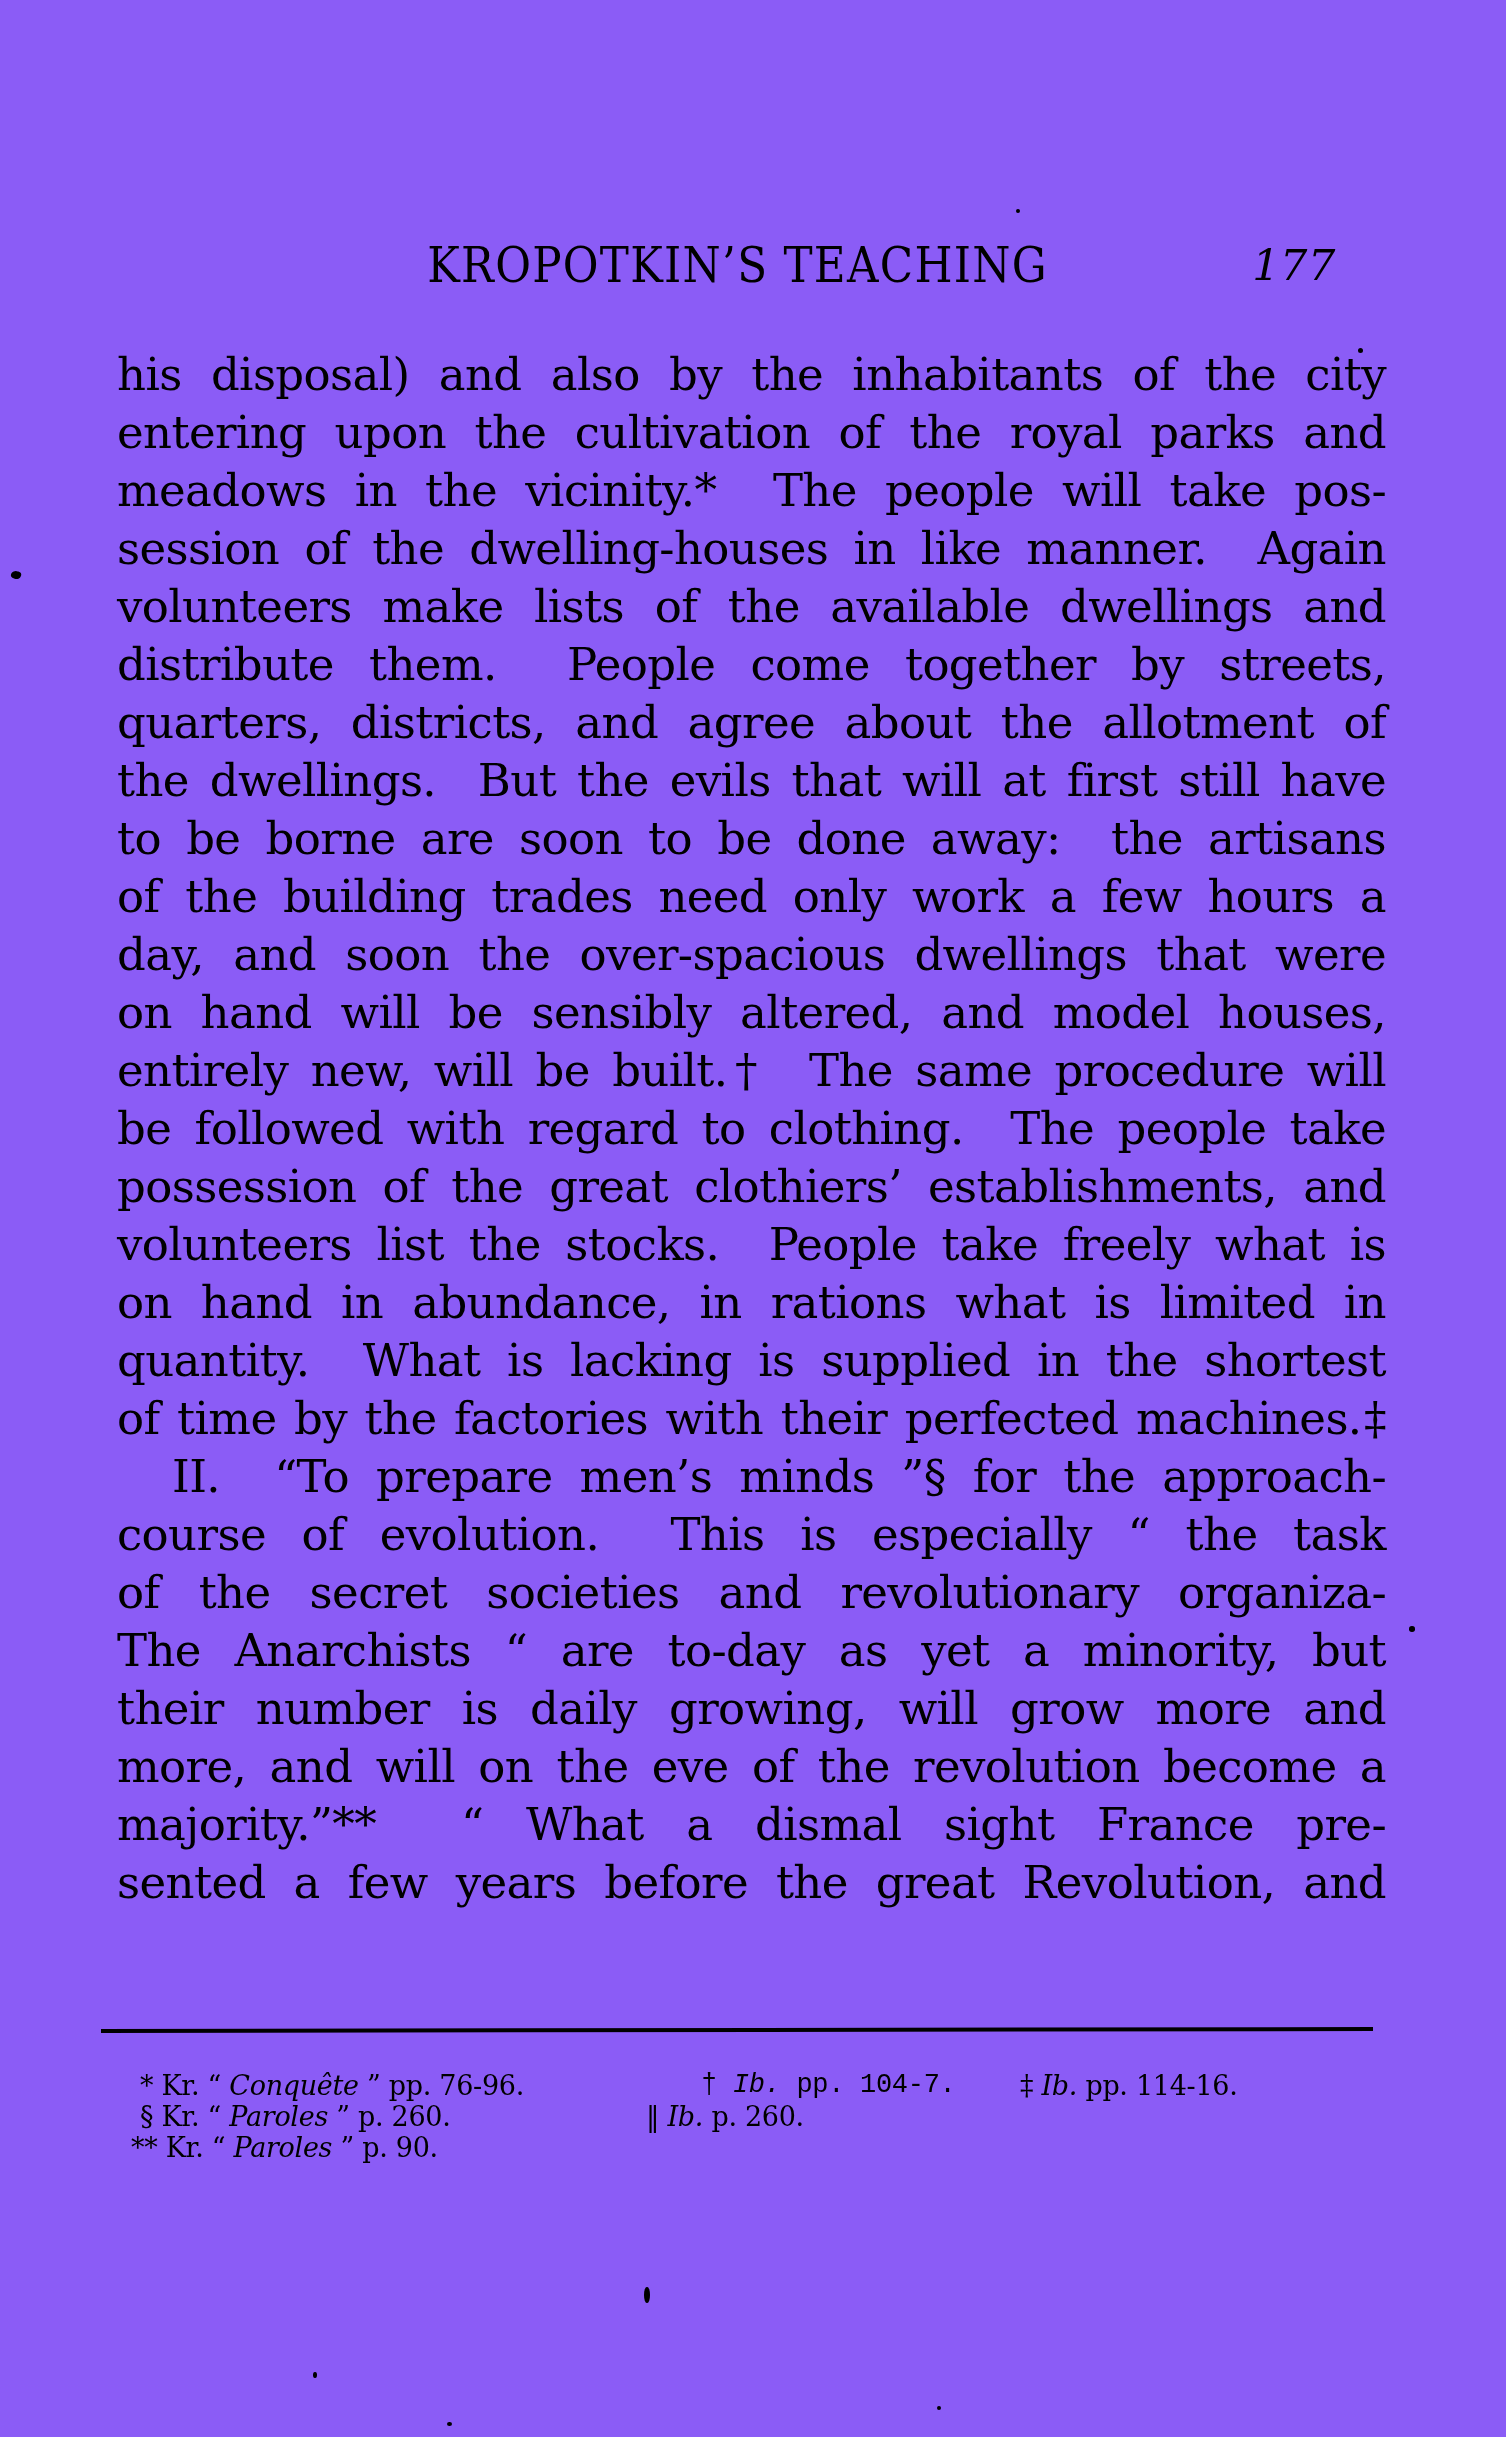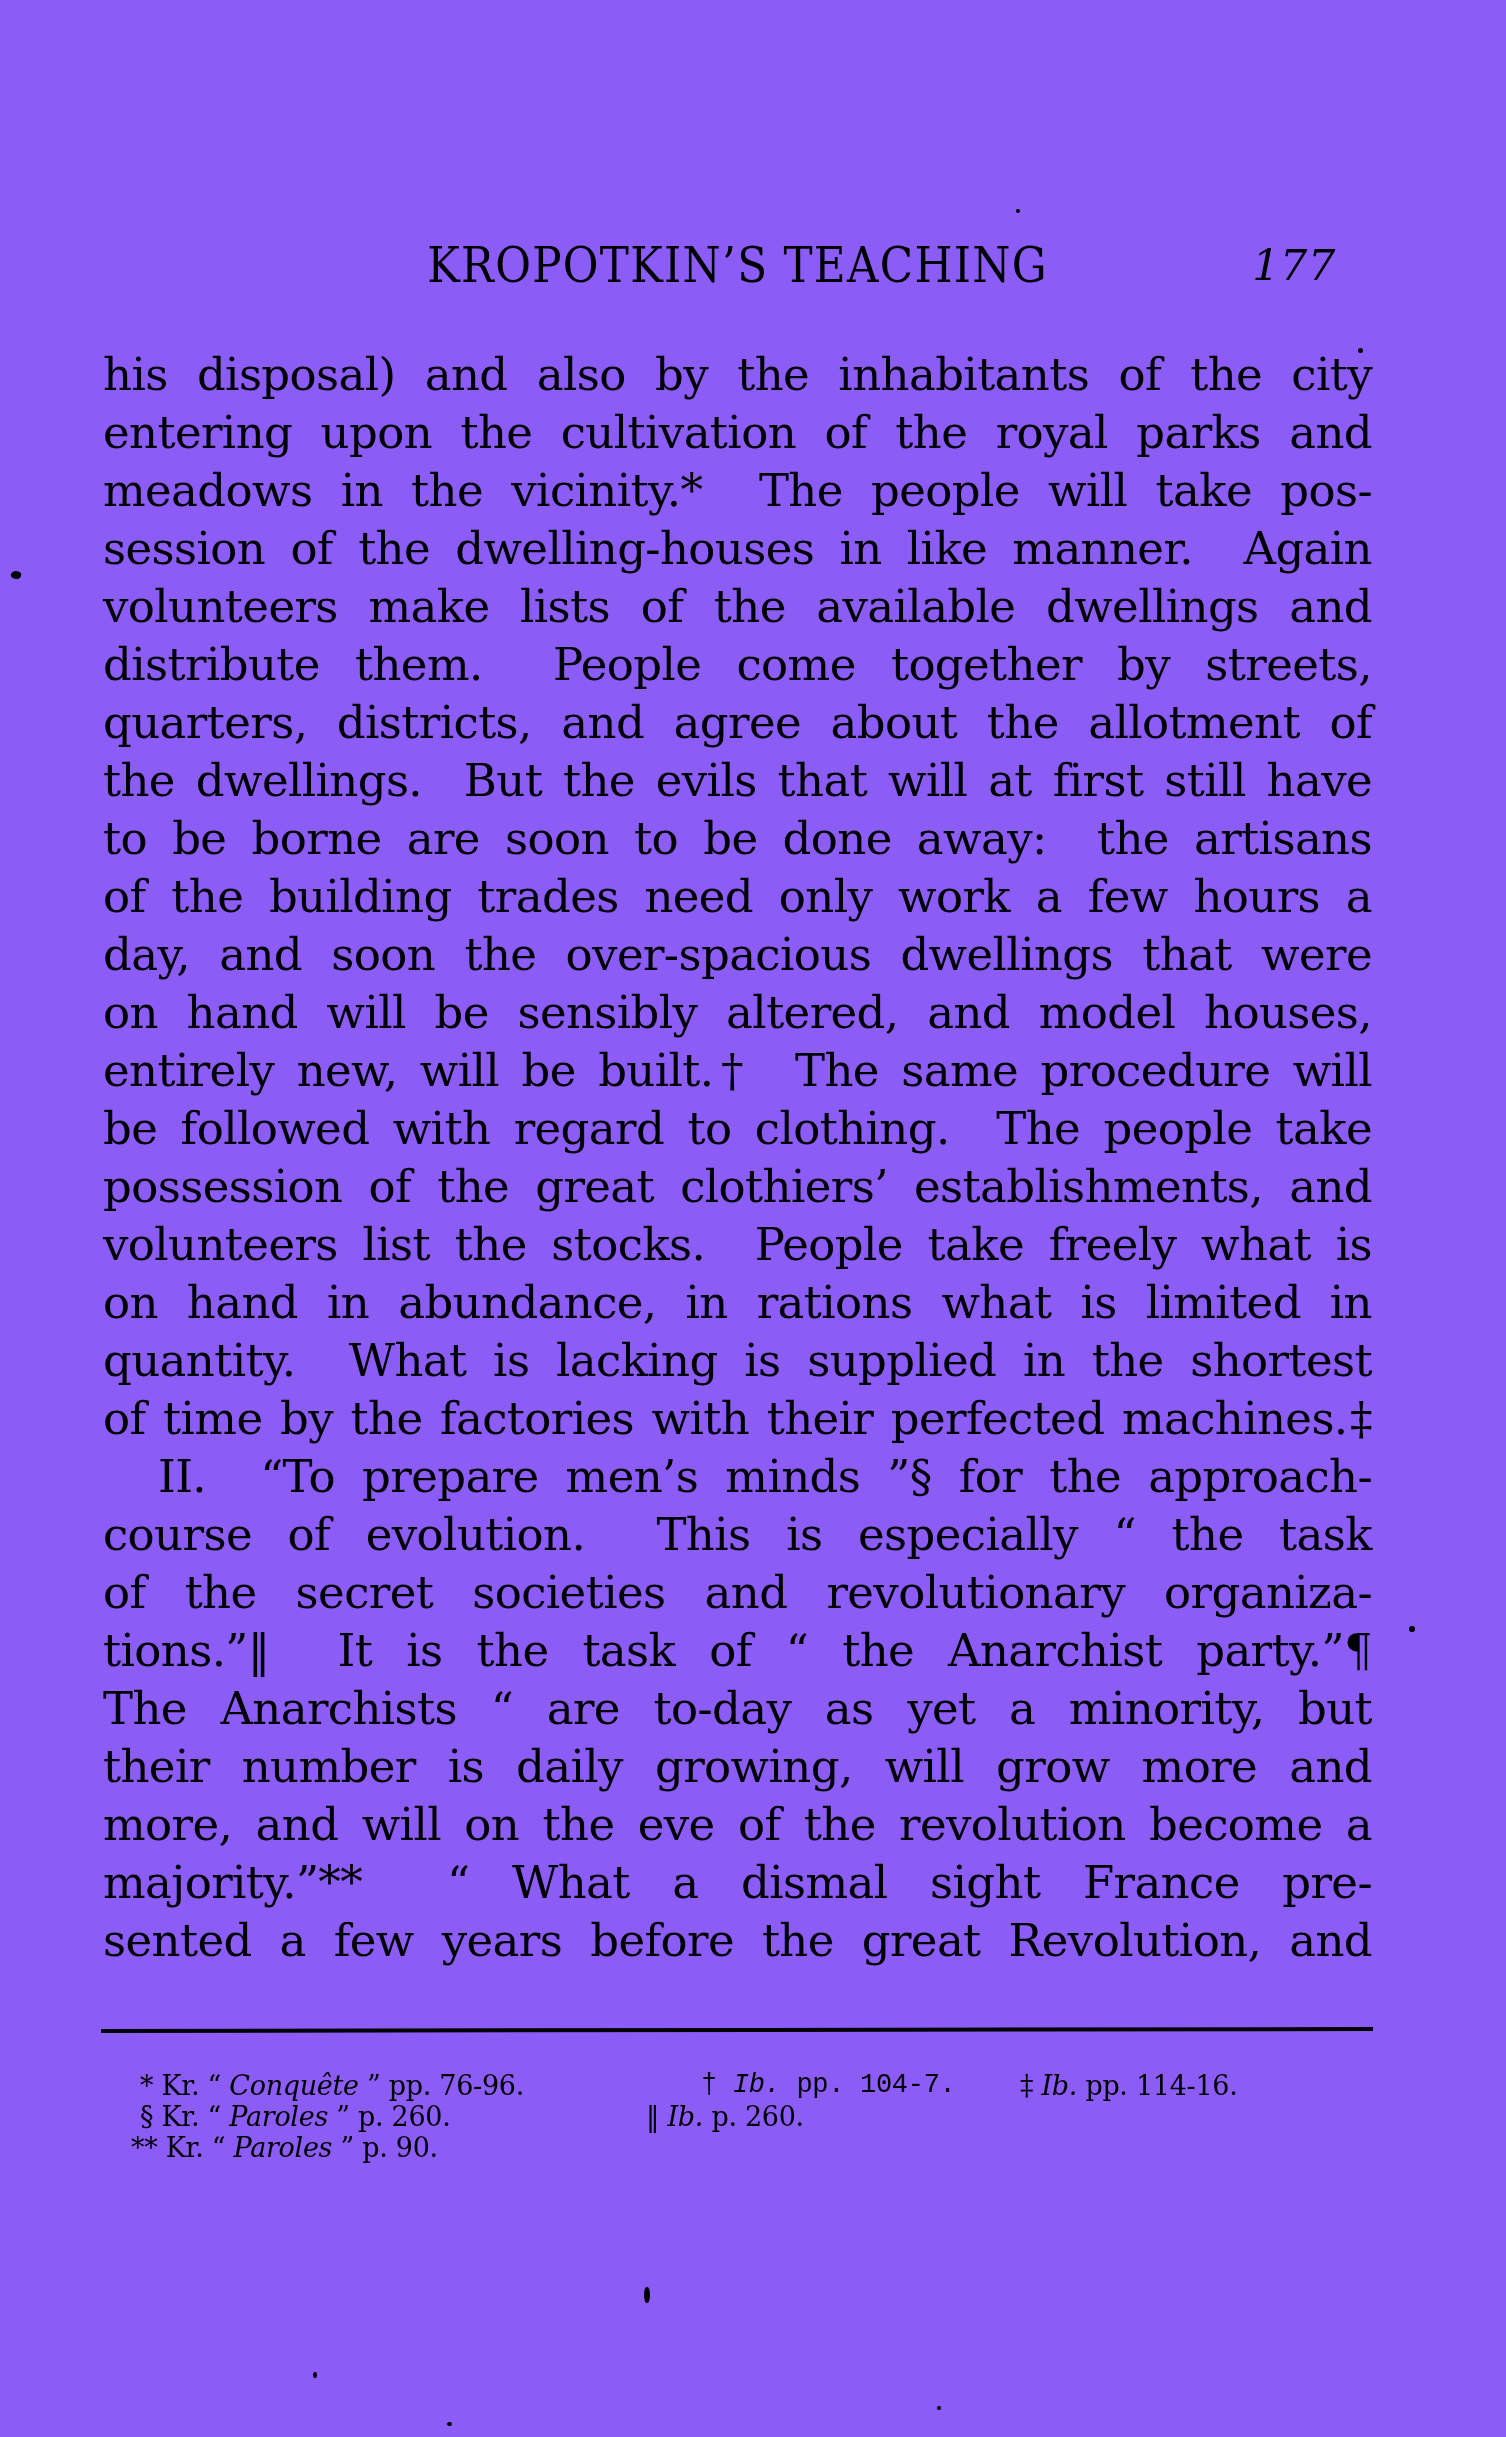--- a/index.html
+++ b/index.html
@@ -37,21 +37,21 @@
     top: 0;
     font-size: 43px;
     line-height: 51px;
     letter-spacing: 0.6px;
     font-style: italic;
   }
 
   
   .body-text {
     position: absolute;
-    left: 103px;
+    left: 117px;
     top: 346px;
     width: 1269px;
   }
   .body-line {
     font-size: 45px;
     line-height: 58px;
     height: 58px;
     letter-spacing: -0.6px;
     word-spacing: 1.3px;
     white-space: pre-wrap;
@@ -127,21 +127,20 @@
       <div class="body-line">entirely new, will be built.†  The same procedure will</div>
       <div class="body-line">be followed with regard to clothing.  The people take</div>
       <div class="body-line">possession of the great clothiers’ establishments, and</div>
       <div class="body-line">volunteers list the stocks.  People take freely what is</div>
       <div class="body-line">on hand in abundance, in rations what is limited in</div>
       <div class="body-line">quantity.  What is lacking is supplied in the shortest</div>
       <div class="body-line">of time by the factories with their perfected machines.‡</div>
       <div class="body-line indent">II.  “To prepare men’s minds ”§ for the approach-</div>
       <div class="body-line">course of evolution.  This is especially “ the task</div>
       <div class="body-line">of the secret societies and revolutionary organiza-</div>
-      <div class="body-line">tions.”‖  It is the task of “ the Anarchist party.”¶</div>
       <div class="body-line">The Anarchists “ are to-day as yet a minority, but</div>
       <div class="body-line">their number is daily growing, will grow more and</div>
       <div class="body-line">more, and will on the eve of the revolution become a</div>
       <div class="body-line">majority.”**  “ What a dismal sight France pre-</div>
       <div class="body-line">sented a few years before the great Revolution, and</div>
     </div>
 
   <div class="footnote-rule"></div>
 
   <div class="footnotes" id="footnotes">

